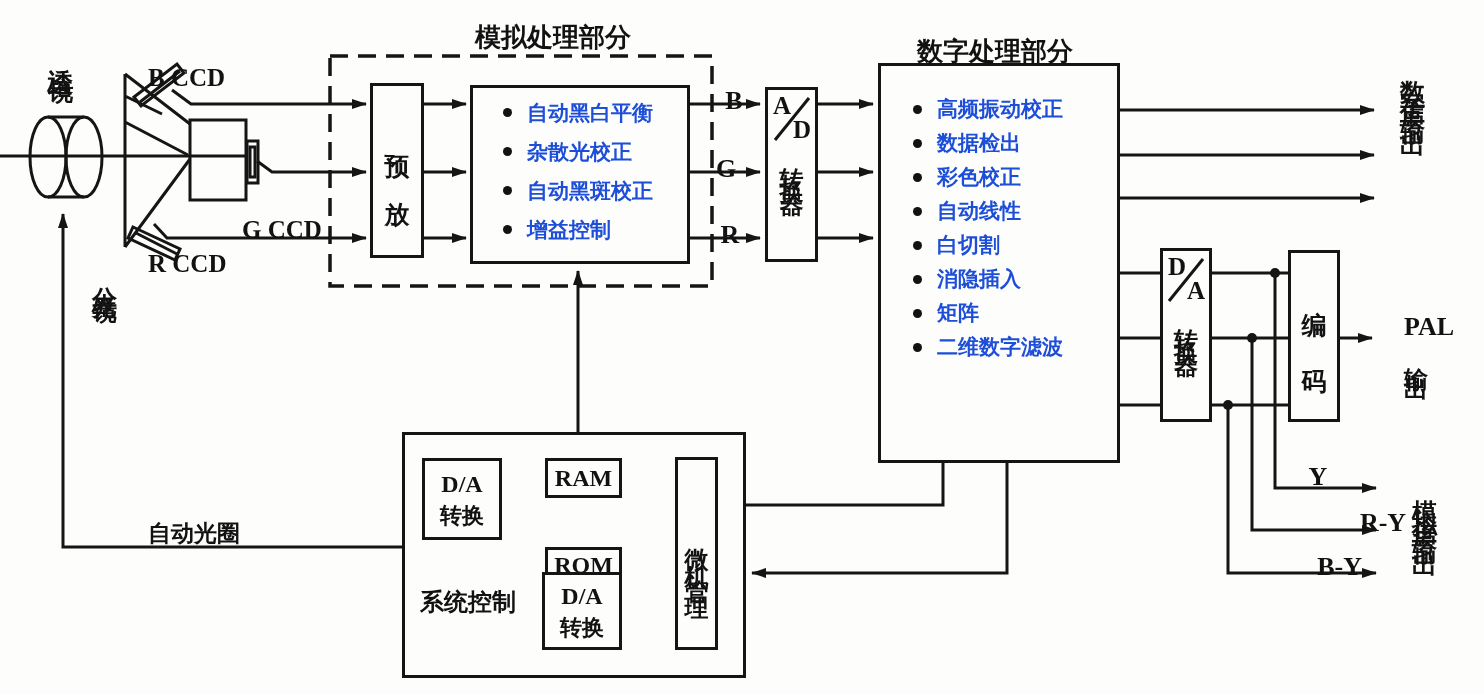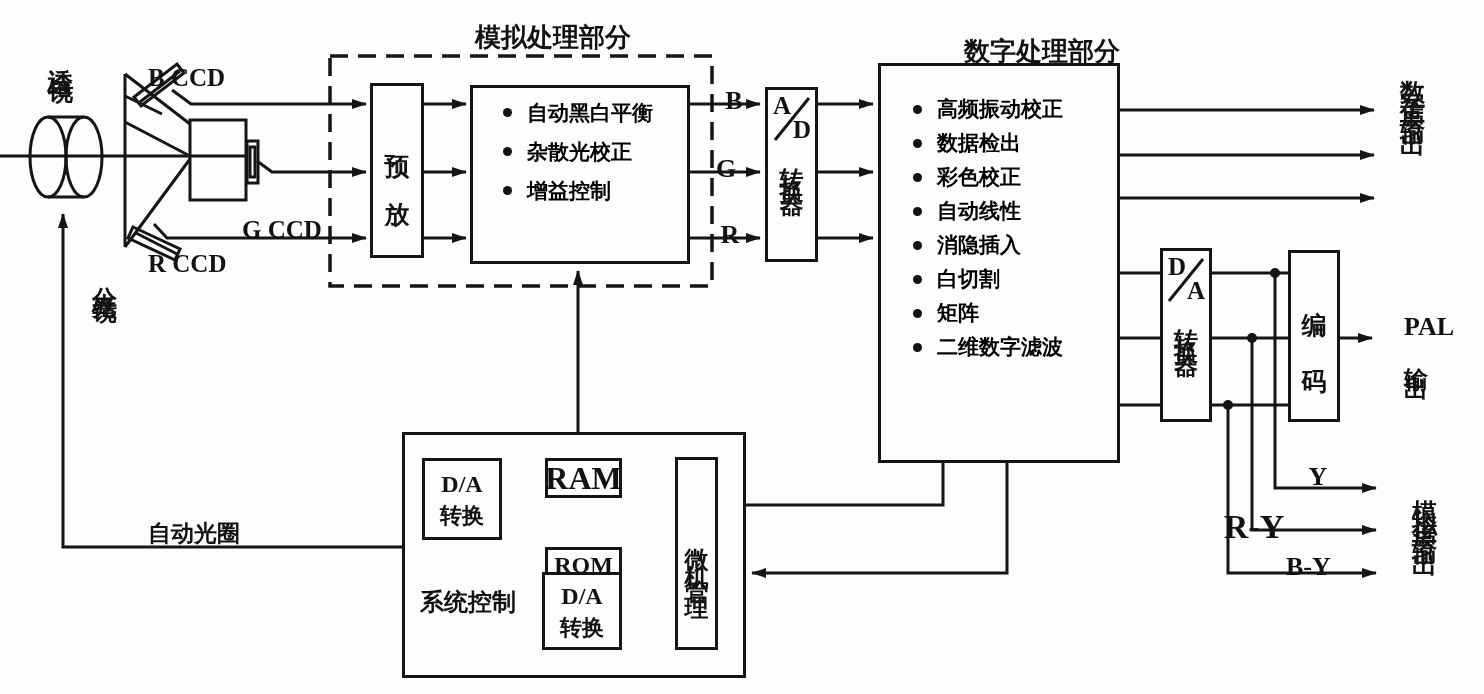--- a/index.html
+++ b/index.html
@@ -17,21 +17,21 @@
   .cjk{font-weight:700;text-align:right;}
   .latin{font-family:"Liberation Serif","DejaVu Serif",serif;font-weight:700;}
   .vtext{
     writing-mode:vertical-rl;text-orientation:upright;
     font-weight:700;line-height:1;
   }
   .center{display:flex;align-items:center;justify-content:center;}
   
   ul.blist{list-style:none;margin:0;padding:0;}
   ul.blist li{
-    display:flex;align-items:center;font-weight:700;color:#000000;font-family:Liberation Serif, serif;
+    display:flex;align-items:center;font-weight:700;color:#1d4ed8;font-family:Liberation Serif, serif;
   }
   ul.blist li::before{
     content:"";flex:0 0 auto;width:9px;height:9px;border-radius:50%;
     background:#121212;margin-right:15px;
   }
   .analog-list li{font-size:21px;height:39px;}
   .digital-list li{font-size:21px;height:34px;}
   
   .diag{position:absolute;left:0;top:0;width:100%;height:58px;}
   .diag .t{position:absolute;left:5px;top:2px;font-size:25px;}
@@ -133,47 +133,48 @@
   <div class="lbl cjk" style="left:428px;top:8px;width:250px;text-align:center;font-size:26px;">模拟处理部分</div>
 
   <div class="box" style="left:370px;top:83px;width:54px;height:175px;">
     <div class="vtext center" style="width:100%;height:100%;font-size:25px;letter-spacing:48px;padding-top:22px;box-sizing:border-box;">预放</div>
   </div>
 
   <div class="box" style="left:470px;top:85px;width:220px;height:179px;padding:5px 0 0 30px;">
     <ul class="blist analog-list">
       <li>自动黑白平衡</li>
       <li>杂散光校正</li>
+      <li>自动黑斑校正</li>
       <li>增益控制</li>
     </ul>
   </div>
 
   <div class="lbl latin" style="left:714px;top:74px;width:40px;text-align:center;font-size:26px;">B</div>
   <div class="lbl latin" style="left:706px;top:142px;width:40px;text-align:center;font-size:26px;">G</div>
   <div class="lbl latin" style="left:710px;top:208px;width:40px;text-align:center;font-size:26px;">R</div>
 
   <div class="box" style="left:765px;top:87px;width:53px;height:175px;">
     <div class="diag latin">
       <span class="t">A</span>
       <span class="slash"></span>
       <span class="b">D</span>
     </div>
     <div class="convbody"><span class="vtext">转换器</span></div>
   </div>
 
-  <div class="lbl cjk" style="left:870px;top:22px;width:250px;text-align:right;font-size:26px;font-family:Liberation Mono, monospace;">数字处理部分</div>
+  <div class="lbl cjk" style="left:870px;top:22px;width:250px;text-align:center;font-size:26px;font-family:Liberation Mono, monospace;">数字处理部分</div>
 
   <div class="box" style="left:878px;top:63px;width:242px;height:400px;padding:26px 0 0 32px;">
     <ul class="blist digital-list">
       <li>高频振动校正</li>
       <li>数据检出</li>
       <li>彩色校正</li>
       <li>自动线性</li>
+      <li>白切割</li>
       <li>消隐插入</li>
-      <li>白切割</li>
       <li>矩阵</li>
       <li>二维数字滤波</li>
     </ul>
   </div>
 
   <div class="box" style="left:1160px;top:248px;width:52px;height:174px;">
     <div class="diag latin">
       <span class="t">D</span>
       <span class="slash"></span>
       <span class="b">A</span>
@@ -186,36 +187,36 @@
   </div>
 
   <div class="lbl vtext" style="left:1400px;top:48px;font-size:25px;letter-spacing:10px;">数字信号输出</div>
 
   <div class="lbl" style="left:1404px;top:300px;">
     <span class="latin" style="display:block;font-size:26px;">PAL</span>
     <span class="vtext" style="display:block;margin-top:6px;font-size:24px;letter-spacing:8px;">输出</span>
   </div>
 
   <div class="lbl latin" style="left:1296px;top:450px;width:44px;text-align:center;font-size:26px;">Y</div>
-  <div class="lbl latin" style="left:1216px;top:496px;width:76px;text-align:center;font-size:34px;">R-Y</div>
-  <div class="lbl latin" style="left:1286px;top:540px;width:76px;text-align:left;font-size:26px;">B-Y</div>
+  <div class="lbl latin" style="left:1345px;top:496px;width:76px;text-align:center;font-size:26px;">R-Y</div>
+  <div class="lbl latin" style="left:1286px;top:540px;width:76px;text-align:right;font-size:26px;">B-Y</div>
 
   <div class="lbl vtext" style="left:1412px;top:468px;font-size:25px;letter-spacing:10px;">模拟信号输出</div>
 
   <div class="box" style="left:402px;top:432px;width:344px;height:246px;"></div>
 
   <div class="lbl cjk" style="left:420px;top:574px;font-size:24px;z-index:3;">系统控制</div>
 
   <div class="box center" style="left:422px;top:458px;width:80px;height:82px;flex-direction:column;">
     <span class="latin" style="font-size:24px;line-height:34px;">D/A</span>
     <span class="cjk" style="font-size:22px;line-height:30px;">转换</span>
   </div>
 
   <div class="box center" style="left:545px;top:458px;width:77px;height:40px;">
-    <span class="latin" style="font-size:32px;">RAM</span>
+    <span class="latin" style="font-size:24px;">RAM</span>
   </div>
 
   <div class="box center" style="left:545px;top:547px;width:77px;height:37px;">
     <span class="latin" style="font-size:24px;">ROM</span>
   </div>
 
   <div class="box center" style="left:542px;top:572px;width:80px;height:78px;flex-direction:column;">
     <span class="latin" style="font-size:24px;line-height:33px;">D/A</span>
     <span class="cjk" style="font-size:22px;line-height:30px;">转换</span>
   </div>

